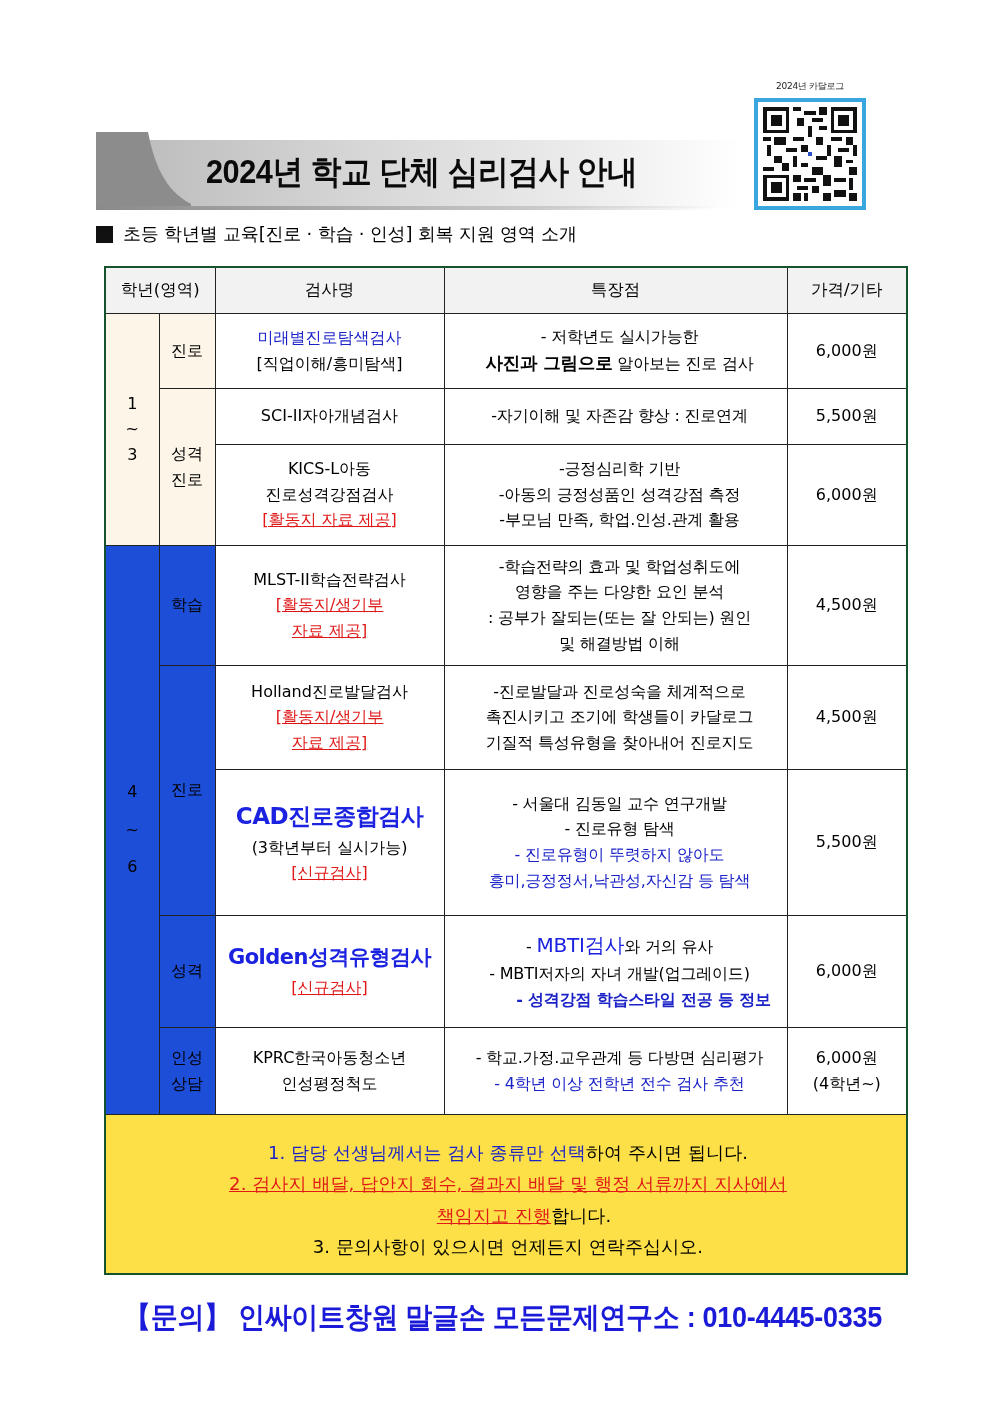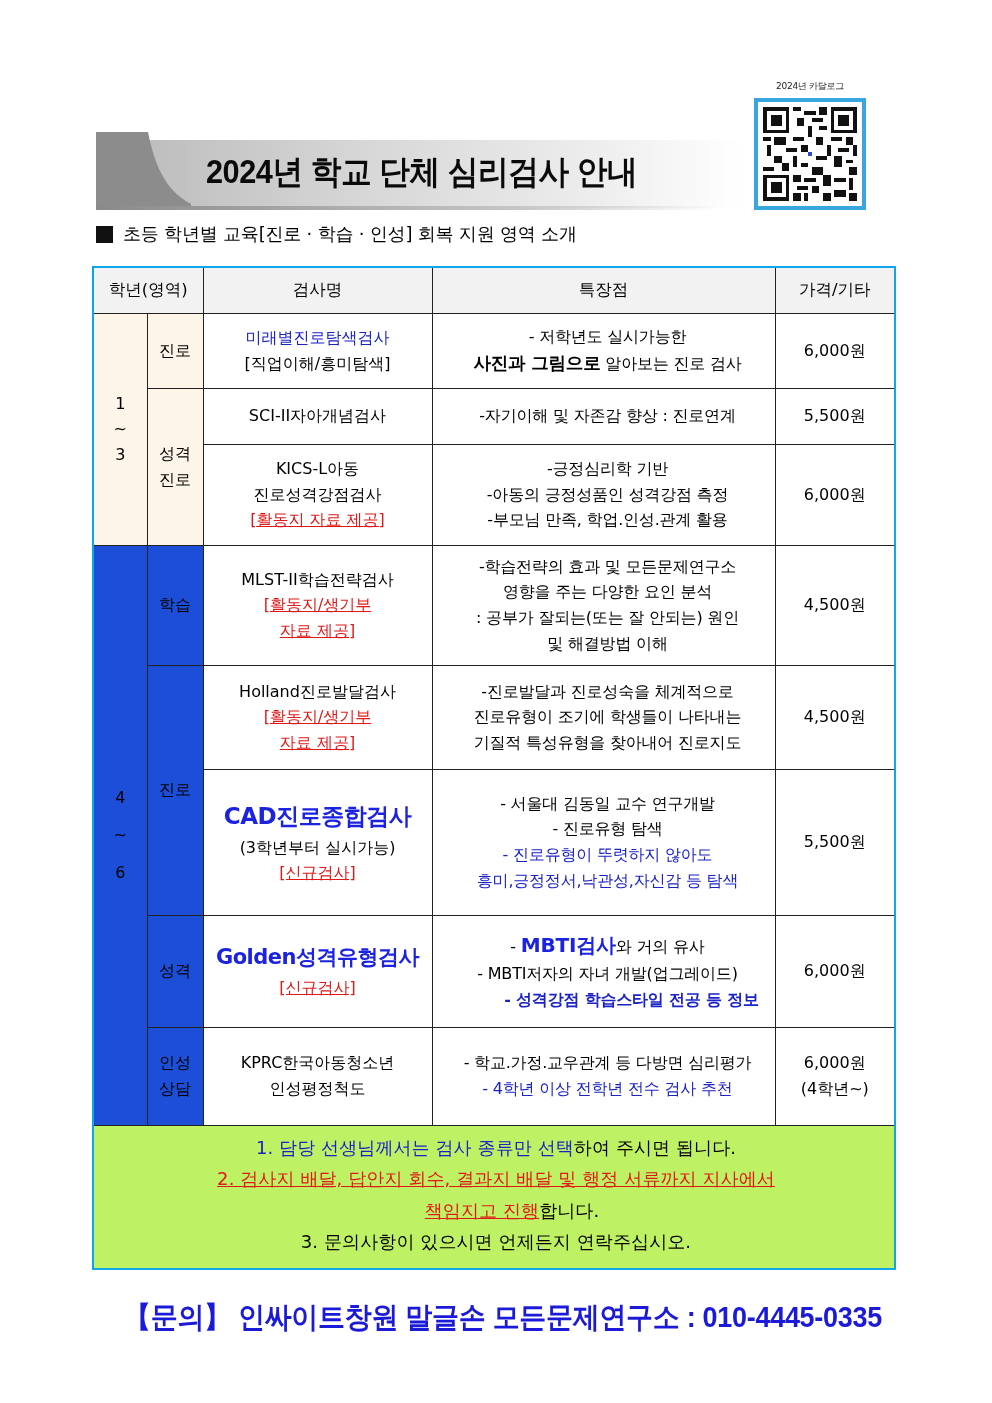--- a/index.html
+++ b/index.html
@@ -20,41 +20,41 @@
   .banner-shadow { position: absolute; left: 0; top: 74px; width: 620px; height: 4px;
     background: linear-gradient(90deg, #8a8a8a, #c8c8c8 70%, rgba(255,255,255,0)); }
   .banner-title { position: absolute; left: 110px; top: 18px; font-family: "Liberation Sans", sans-serif;
     font-weight: bold; font-size: 33px; letter-spacing: -0.5px; color: #0a0a0a; transform: scaleX(0.93); transform-origin: left center; }
 
   
   .section-heading { position: absolute; left: 96px; top: 222px; font-size: 18px; font-weight: normal; letter-spacing: -0.2px; display: flex; align-items: center; gap: 10px; }
   .sq { width: 17px; height: 17px; background: #111; display: inline-block; }
 
   
-  .tbl { position: absolute; left: 92px; top: 266px; width: 802px; border-collapse: collapse; border: 2px solid #0ea5e9; table-layout: fixed; }
+  .tbl { position: absolute; left: 104px; top: 266px; width: 802px; border-collapse: collapse; border: 2px solid #14532d; table-layout: fixed; }
   .tbl td, .tbl th { border: 1px solid #222; text-align: center; vertical-align: middle; font-size: 16px; font-weight: normal; line-height: 1.6; }
   .tbl th { height: 46px; background: #f2f2f2; font-size: 16.5px; }
   .c-grade { width: 54px; }
   .c-area { width: 56px; }
   .c-name { width: 229px; }
   .c-feat { width: 343px; }
   .c-price { width: 120px; }
   .bg-peach { background: #fdf5e8; }
   .bg-blue { background: #1d4ed8; }
   .feat { text-align: right; padding-left: 8px; font-size: 15.5px; letter-spacing: -0.2px; }
   .blue { color: #1b22c6; }
   .red { color: #e01818; text-decoration: underline; }
   .bold { font-weight: bold; margin-left: 48px; }
   .big-blue { color: #1b22e0; font-weight: bold; font-size: 23px; letter-spacing: -0.5px; }
-  .mbti { color: #1b22e0; font-weight: bold; font-size: 20px; }
+  .mbti { color: #1b22e0; font-weight: normal; font-size: 20px; }
   .strong-lg { font-weight: bold; font-size: 17.5px; }
   .grade-num { line-height: 1.9; font-size: 16px; }
 
   
-  .notes { background: #bef264; text-align: center; padding: 6px 20px 10px 24px; font-size: 18px !important; line-height: 1.75 !important; letter-spacing: 0.1px; }
+  .notes { background: #fde047; text-align: center; padding: 22px 20px 10px 24px; font-size: 18px !important; line-height: 1.75 !important; letter-spacing: 0.1px; }
   .notes .indent { padding-left: 32px; display: block; }
 
   
   .contact { position: absolute; left: 124px; top: 1298px; font-family: "Liberation Sans", sans-serif; font-weight: bold; font-size: 29px; color: #1a1ad8; letter-spacing: -0.3px; transform: scaleX(0.93); transform-origin: left center; white-space: nowrap; }
 </style>
 </head>
 <body>
 
 <div class="qr-wrap">
   <div class="qr-caption">2024년 카달로그</div>
@@ -202,37 +202,37 @@
         <div style="margin:12px 0">~</div>
         <div>6</div>
       </td>
       <td class="bg-blue">학습</td>
       <td>
         <div>MLST-II학습전략검사</div>
         <div class="red">[활동지/생기부</div>
         <div class="red">자료 제공]</div>
       </td>
       <td class="feat">
-        <div>-학습전략의 효과 및 모든문제연구소</div>
+        <div>-학습전략의 효과 및 학업성취도에</div>
         <div> 영향을 주는 다양한 요인 분석</div>
         <div> : 공부가 잘되는(또는 잘 안되는) 원인</div>
         <div>및 해결방법 이해</div>
       </td>
       <td>4,500원</td>
     </tr>
     <tr style="height:104px">
       <td rowspan="2" class="bg-blue" style="vertical-align:middle">진로</td>
       <td>
         <div>Holland진로발달검사</div>
         <div class="red">[활동지/생기부</div>
         <div class="red">자료 제공]</div>
       </td>
       <td class="feat">
         <div>-진로발달과 진로성숙을 체계적으로</div>
-        <div> 진로유형이 조기에 학생들이 나타내는</div>
+        <div> 촉진시키고 조기에 학생들이 카달로그</div>
         <div> 기질적 특성유형을 찾아내어 진로지도</div>
       </td>
       <td>4,500원</td>
     </tr>
     <tr style="height:146px">
       <td>
         <div class="big-blue">CAD진로종합검사</div>
         <div>(3학년부터 실시가능)</div>
         <div class="red">[신규검사]</div>
       </td>
@@ -250,21 +250,21 @@
         <div class="big-blue" style="font-size:21px">Golden성격유형검사</div>
         <div class="red">[신규검사]</div>
       </td>
       <td class="feat">
         <div><span>- </span><span class="mbti">MBTI검사</span><span>와 거의 유사</span></div>
         <div>- MBTI저자의 자녀 개발(업그레이드)</div>
         <div class="blue bold">- 성격강점 학습스타일 전공 등 정보</div>
       </td>
       <td>6,000원</td>
     </tr>
-    <tr style="height:98px">
+    <tr style="height:87px">
       <td class="bg-blue">
         <div>인성</div>
         <div>상담</div>
       </td>
       <td>
         <div>KPRC한국아동청소년</div>
         <div>인성평정척도</div>
       </td>
       <td class="feat">
         <div>- 학교.가정.교우관계 등 다방면 심리평가</div>

